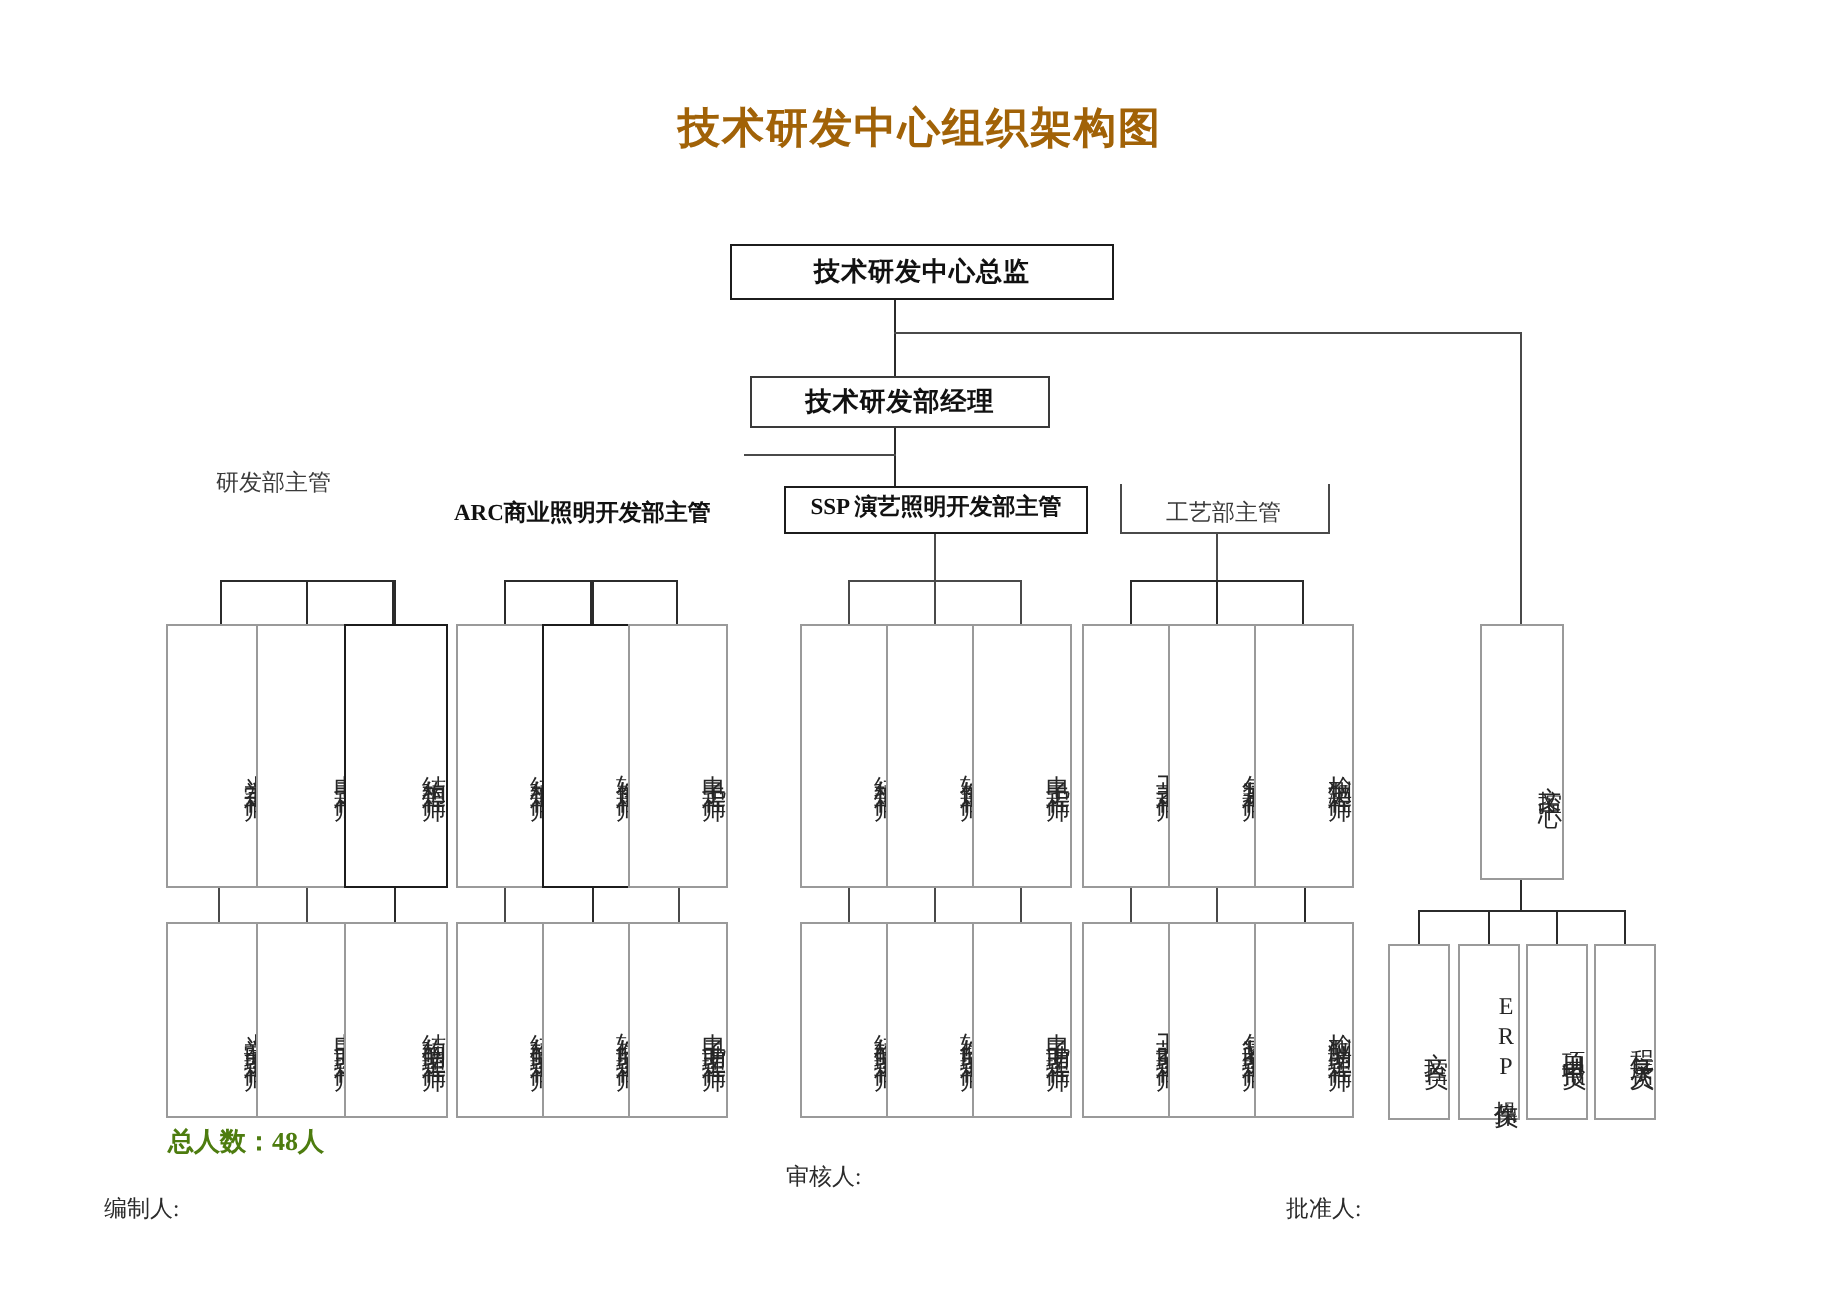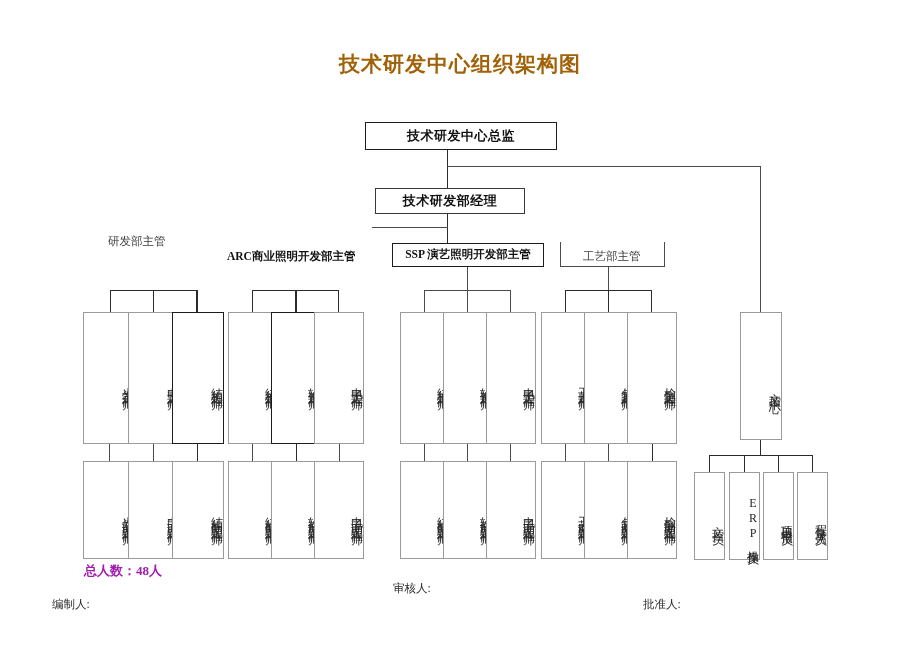--- a/index.html
+++ b/index.html
@@ -92,21 +92,21 @@
   .footer-item {
     position: absolute;
     font-size: 11.5px;
     color: #2b2b2b;
     white-space: nowrap;
   }
   .total-count {
     position: absolute;
     font-size: 13px;
     font-weight: 700;
-    color: #a21caf;
+    color: #4d7c0f;
     white-space: nowrap;
   }
 </style>
 </head>
 <body>
 
 <div id="page">
 
   <div class="chart-title">技术研发中心组织架构图</div>
 

